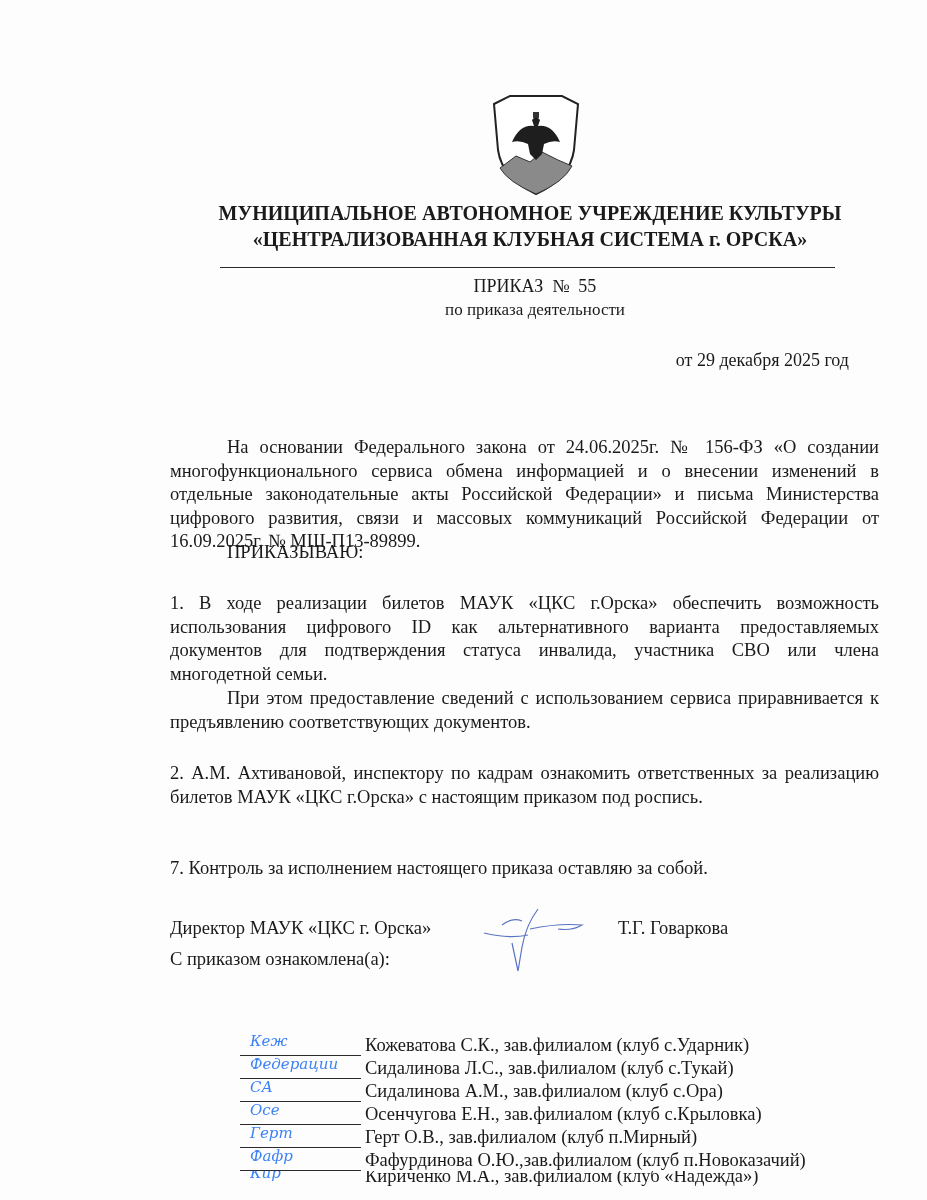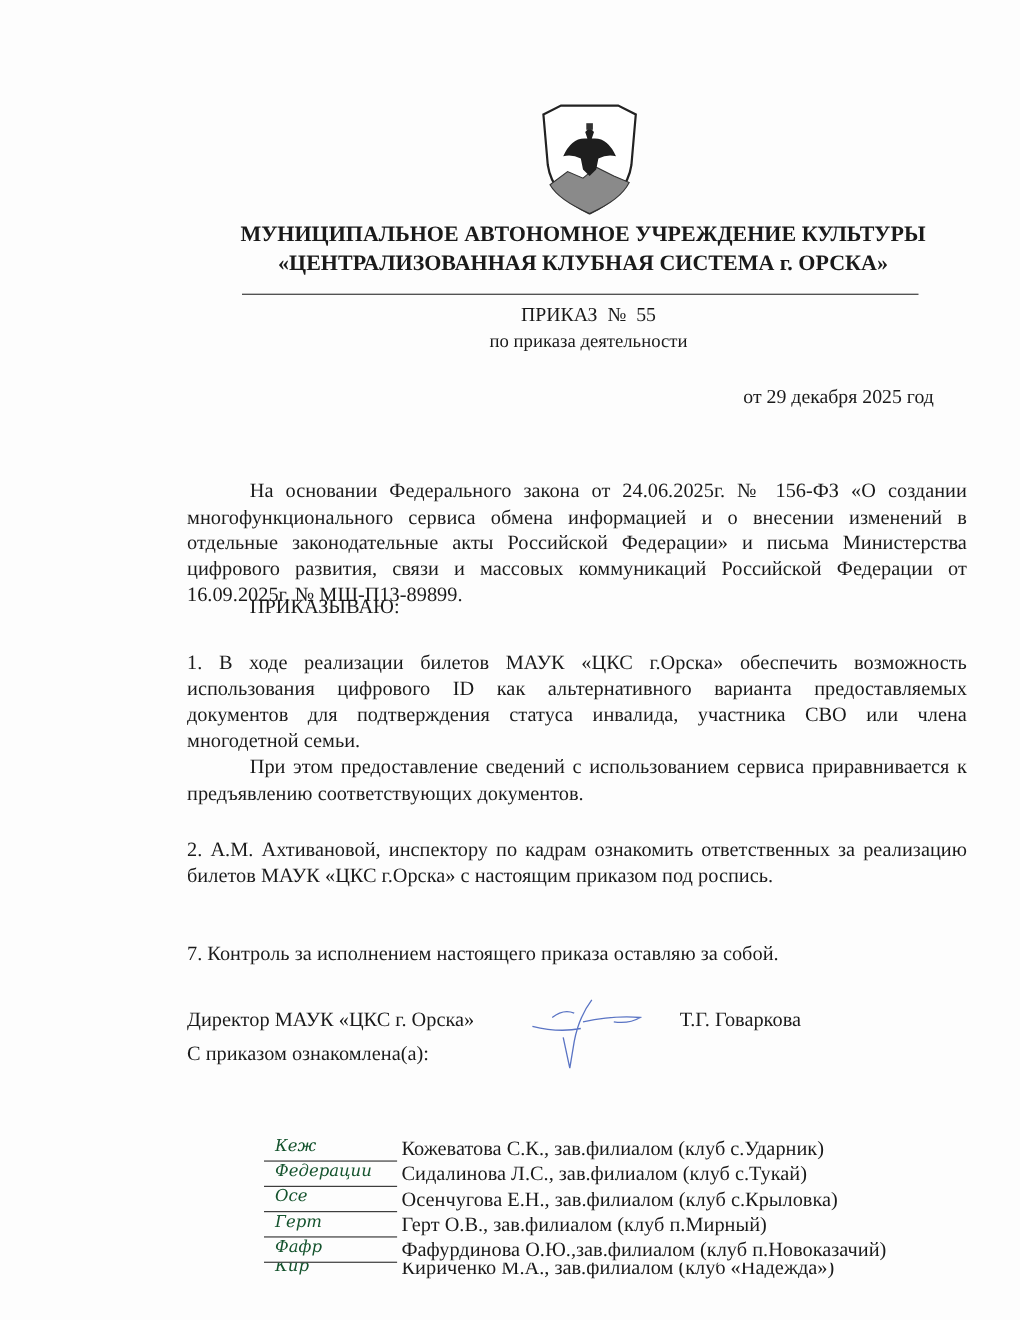--- a/index.html
+++ b/index.html
@@ -26,21 +26,21 @@
     .p-item2 { top: 762px; }
     .p-item3 { top: 857px; }
     .sign-line { position: absolute; top: 918px; left: 170px; font-size: 18.5px; }
     .sign-name { position: absolute; top: 918px; left: 618px; font-size: 18.5px; }
     .sig { position: absolute; left: 478px; top: 895px; width: 110px; height: 80px; }
     .ack { position: absolute; top: 949px; left: 170px; font-size: 18.5px; }
     .ack-list { position: absolute; left: 240px; top: 1033px; }
     .ack-row { position: relative; height: 23px; display: flex; align-items: flex-end; }
     .ack-line { width: 121px; border-bottom: 1px solid #2a2a2a; height: 19px; position: relative; margin-right: 4px; }
     .ack-sig { position: absolute; left: 10px; top: -4px; font-family: "DejaVu Serif", serif; font-style: italic;
-               font-size: 15px; color: #14532d; white-space: nowrap; }
+               font-size: 15px; color: #3b82f6; white-space: nowrap; }
     .ack-text { font-size: 18.5px; line-height: 22px; white-space: nowrap; }
     .ack-row.cut { height: 16px; overflow: hidden; }
   </style>
 </head>
 <body>
 
 <div class="page">
 
   <svg class="emblem" viewBox="0 0 100 108">
     <path d="M8 14 L24 6 L76 6 L92 14 L88 60 Q84 88 50 104 Q16 88 12 60 Z" fill="#fff" stroke="#222" stroke-width="2"></path>
@@ -83,20 +83,26 @@
       <span class="ack-text">Кожеватова С.К., зав.филиалом (клуб с.Ударник)</span>
     </div>
     <div class="ack-row">
       <div class="ack-line">
           <span class="ack-sig">Федерации</span>
         </div>
       <span class="ack-text">Сидалинова Л.С., зав.филиалом (клуб с.Тукай)</span>
     </div>
     <div class="ack-row">
       <div class="ack-line">
+          <span class="ack-sig">СА</span>
+        </div>
+      <span class="ack-text">Сидалинова А.М., зав.филиалом (клуб с.Ора)</span>
+    </div>
+    <div class="ack-row">
+      <div class="ack-line">
           <span class="ack-sig">Осе</span>
         </div>
       <span class="ack-text">Осенчугова Е.Н., зав.филиалом (клуб с.Крыловка)</span>
     </div>
     <div class="ack-row">
       <div class="ack-line">
           <span class="ack-sig">Герт</span>
         </div>
       <span class="ack-text">Герт О.В., зав.филиалом (клуб п.Мирный)</span>
     </div>

